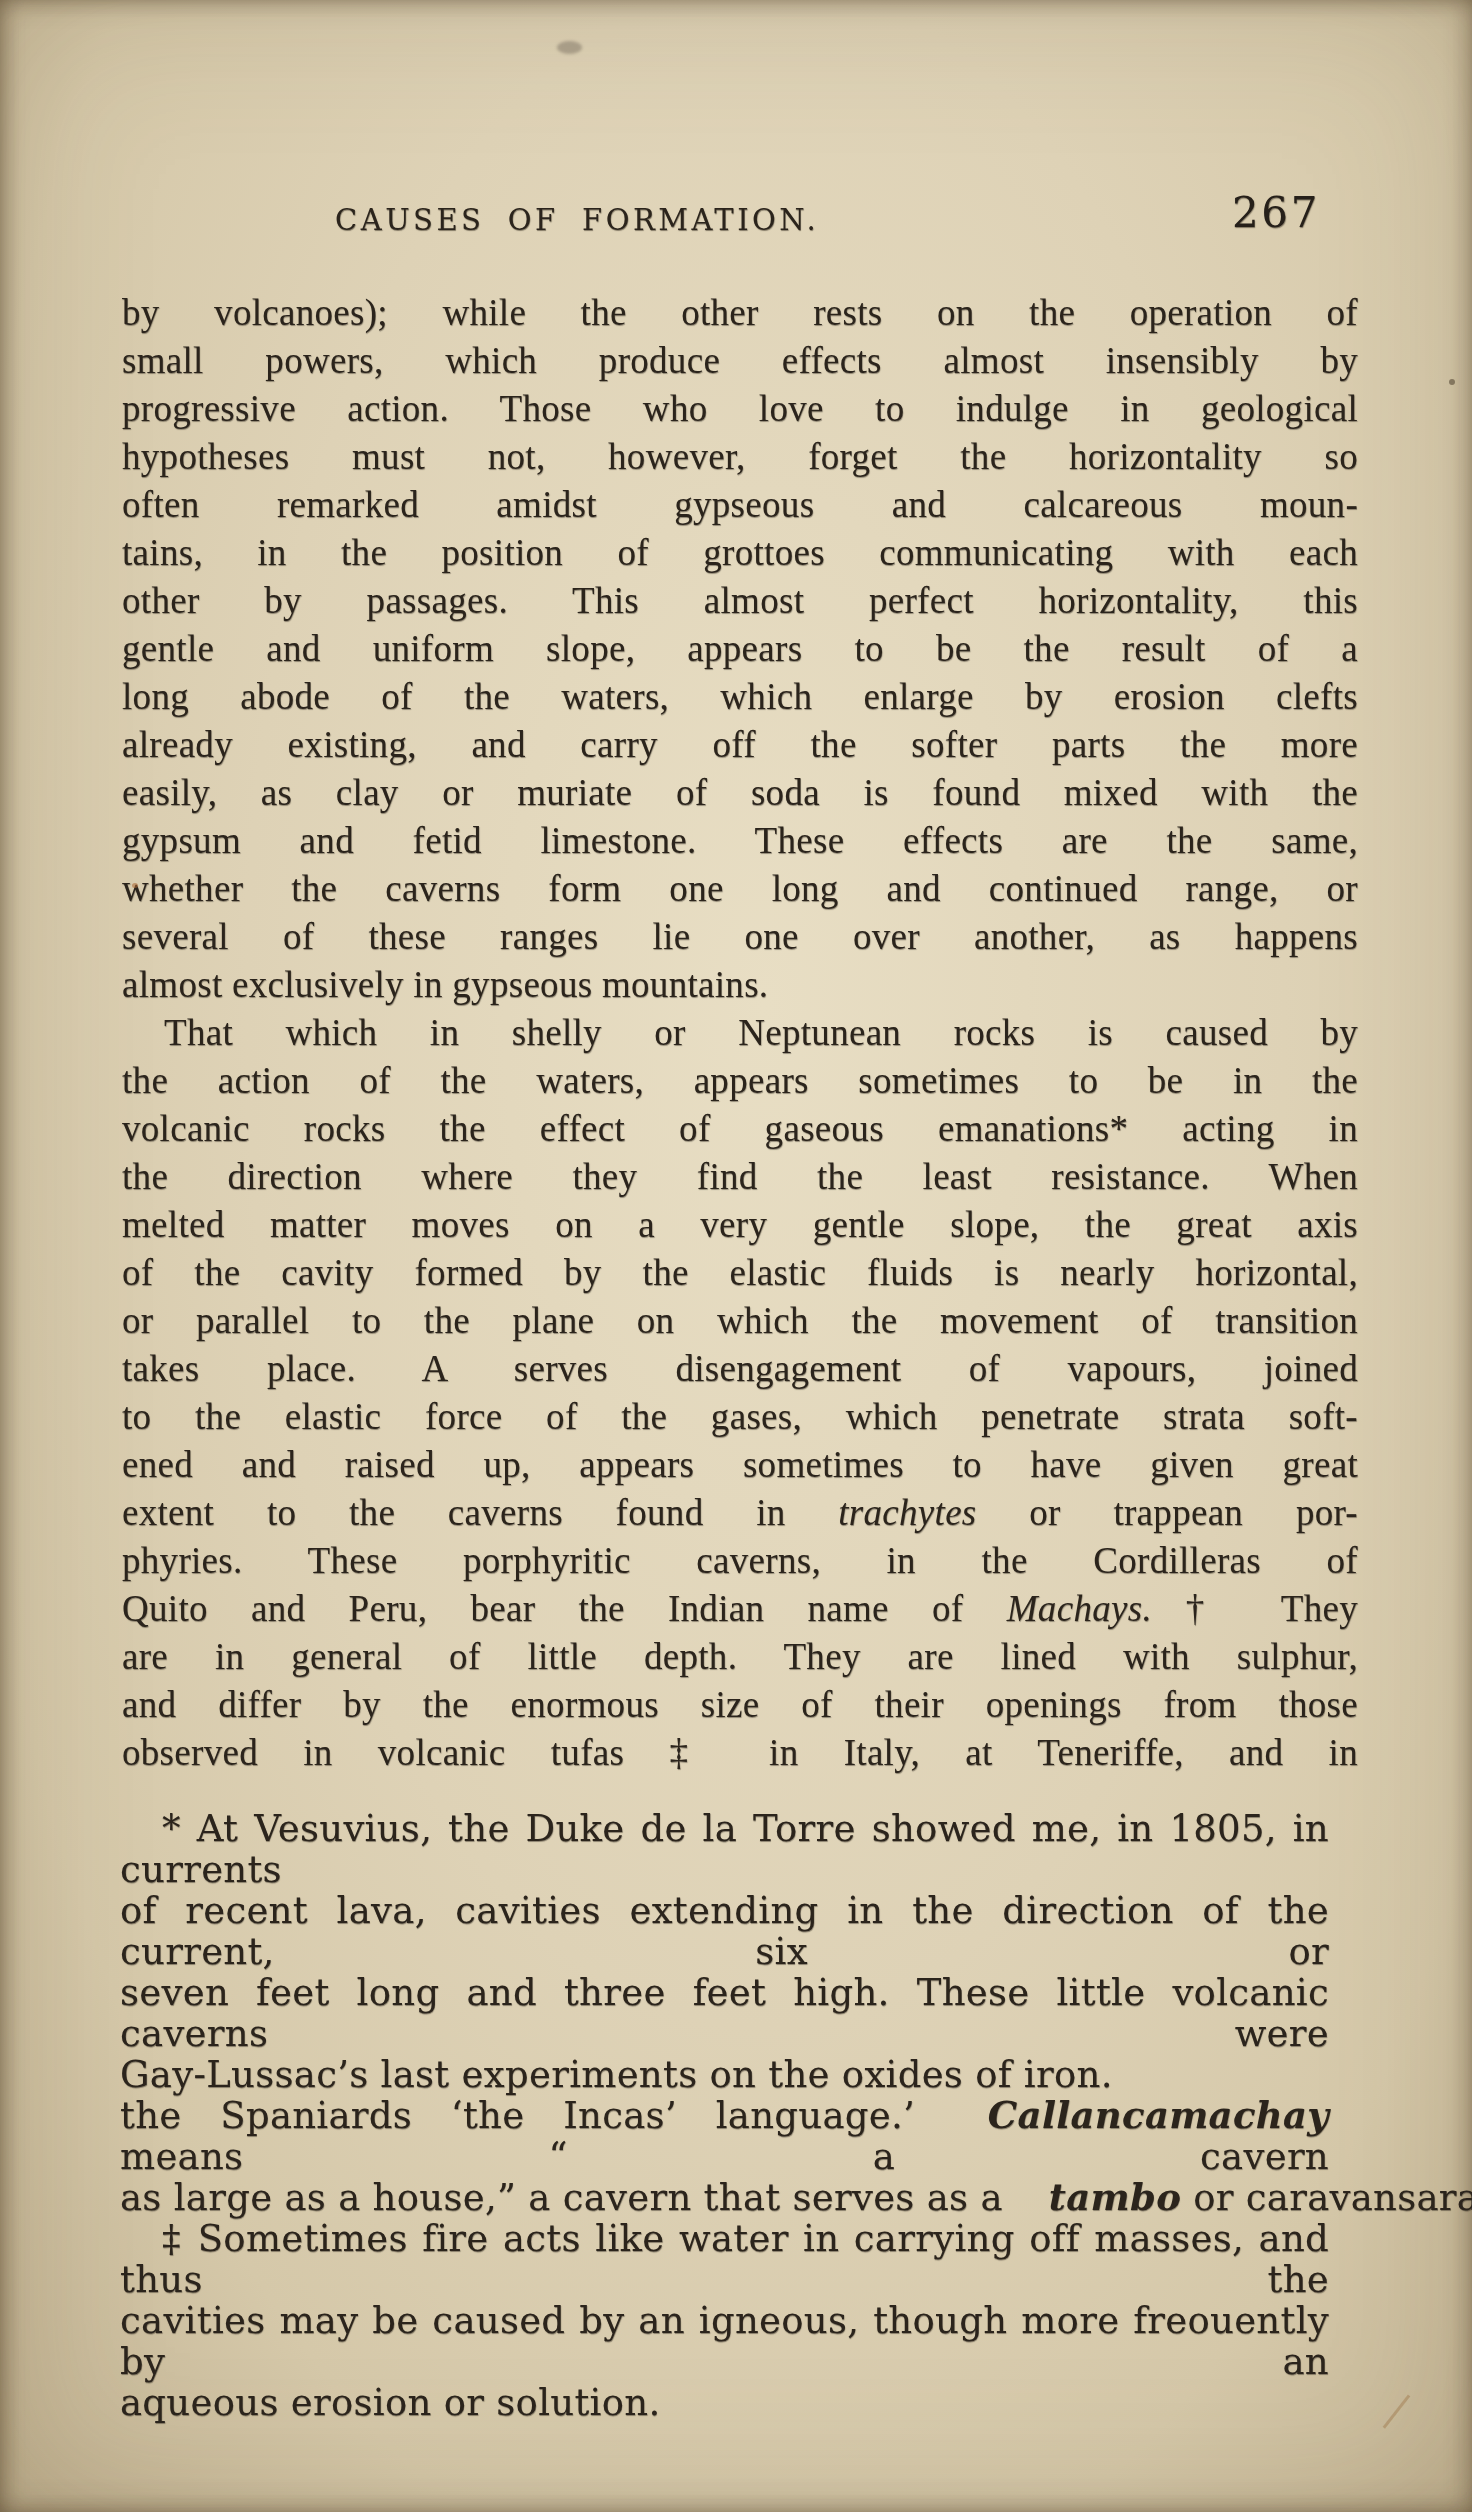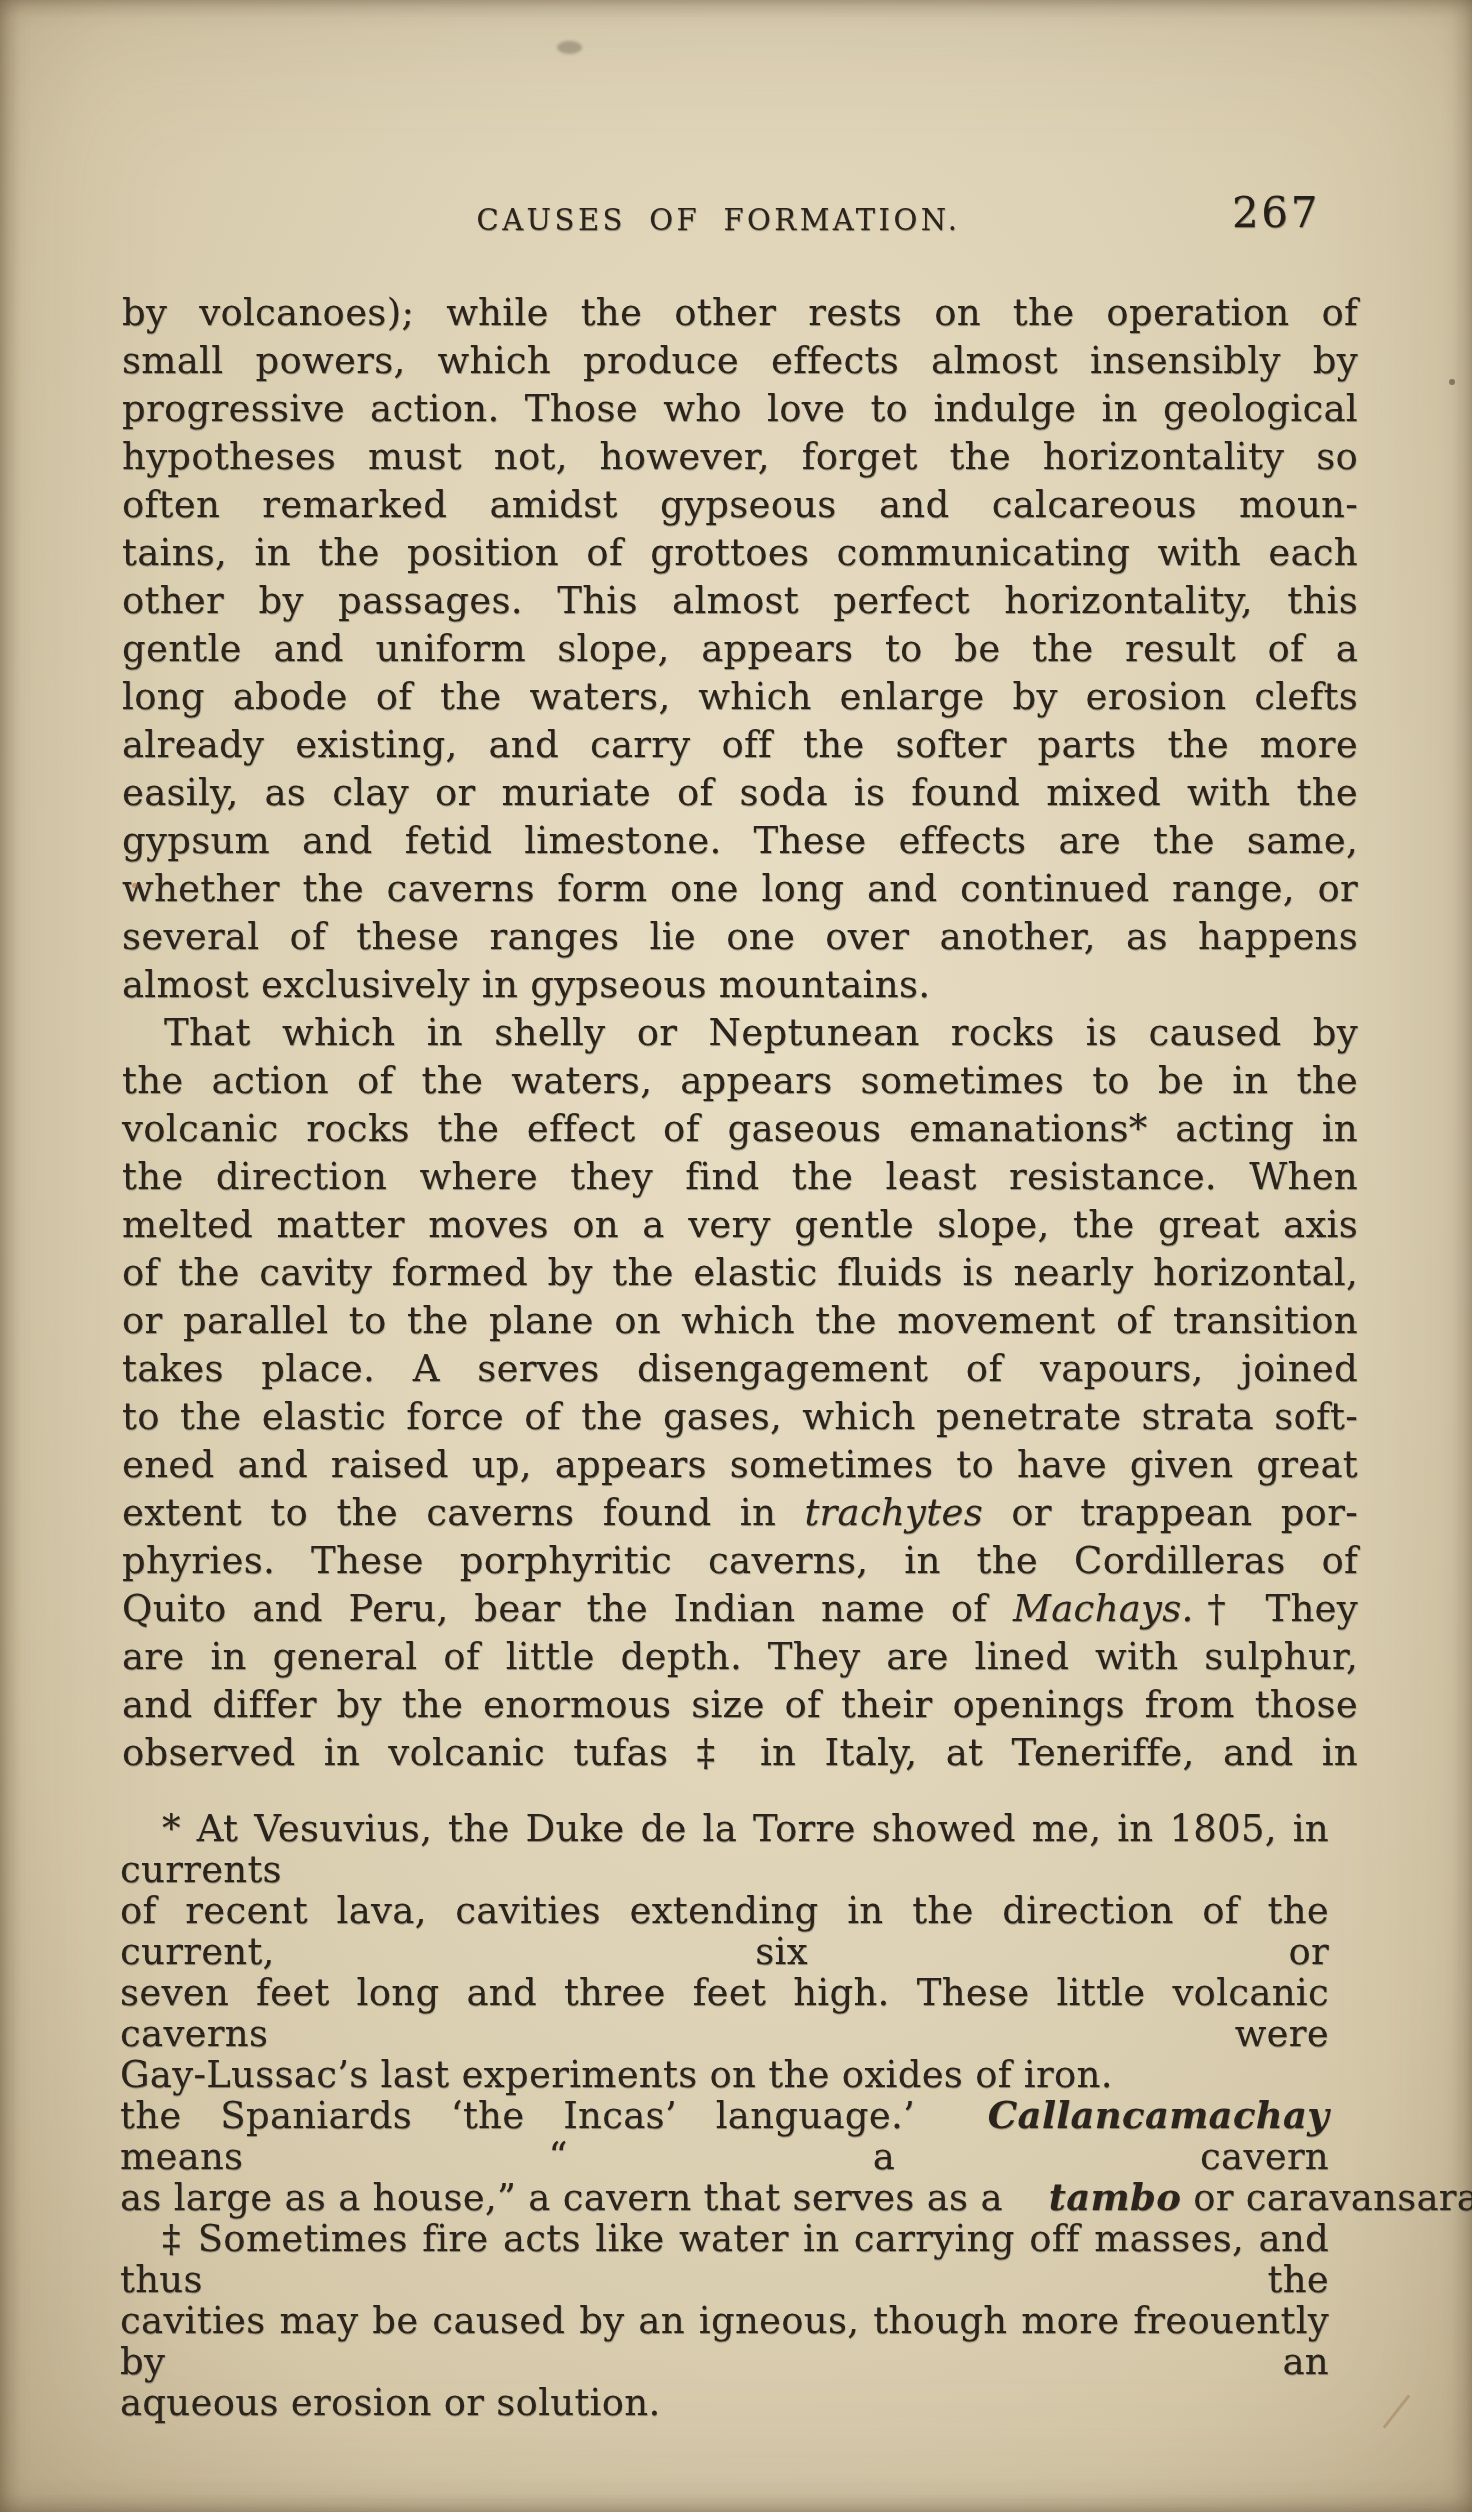--- a/index.html
+++ b/index.html
@@ -18,21 +18,20 @@
       inset -12.3px 0 26.4px -10.6px rgba(70, 52, 28, 0.28),
       inset 0 -14px 30px -12.3px rgba(70, 52, 28, 0.30),
       inset 0 0 159px rgba(100, 78, 44, 0.20);
     color: #2b241c;
   }
 
   
   .running-title {
     position: absolute;
     top: 203px; left: 335px; width: 767px;
-    text-align: center;
     font-size: 29px;
     letter-spacing: 3.5px;
     word-spacing: 10.6px;
     color: #2b241c;
     text-shadow: 0.5px 0.7px 0.9px rgba(40, 32, 20, 0.5);
     white-space: nowrap;
   }
   .page-number {
     position: absolute;
     top: 188px; left: 1232px;
@@ -43,20 +42,21 @@
   }
 
   
   .main-text {
     position: absolute;
     top: 289px; left: 122px; width: 1236px;
     font-size: 37px;
     line-height: 48px;
     letter-spacing: 0.3px;
     text-shadow: 0.5px 0.8px 0.9px rgba(43, 36, 26, 0.45);
+    font-family: Liberation Serif, serif;
   }
   .footnote-text {
     position: absolute;
     top: 1808px; left: 120px; width: 1209px;
     font-size: 37px;
     line-height: 41px;
     letter-spacing: 0.3px;
     text-shadow: 0.4px 0.7px 0.8px rgba(43, 36, 26, 0.45);
   }
 

